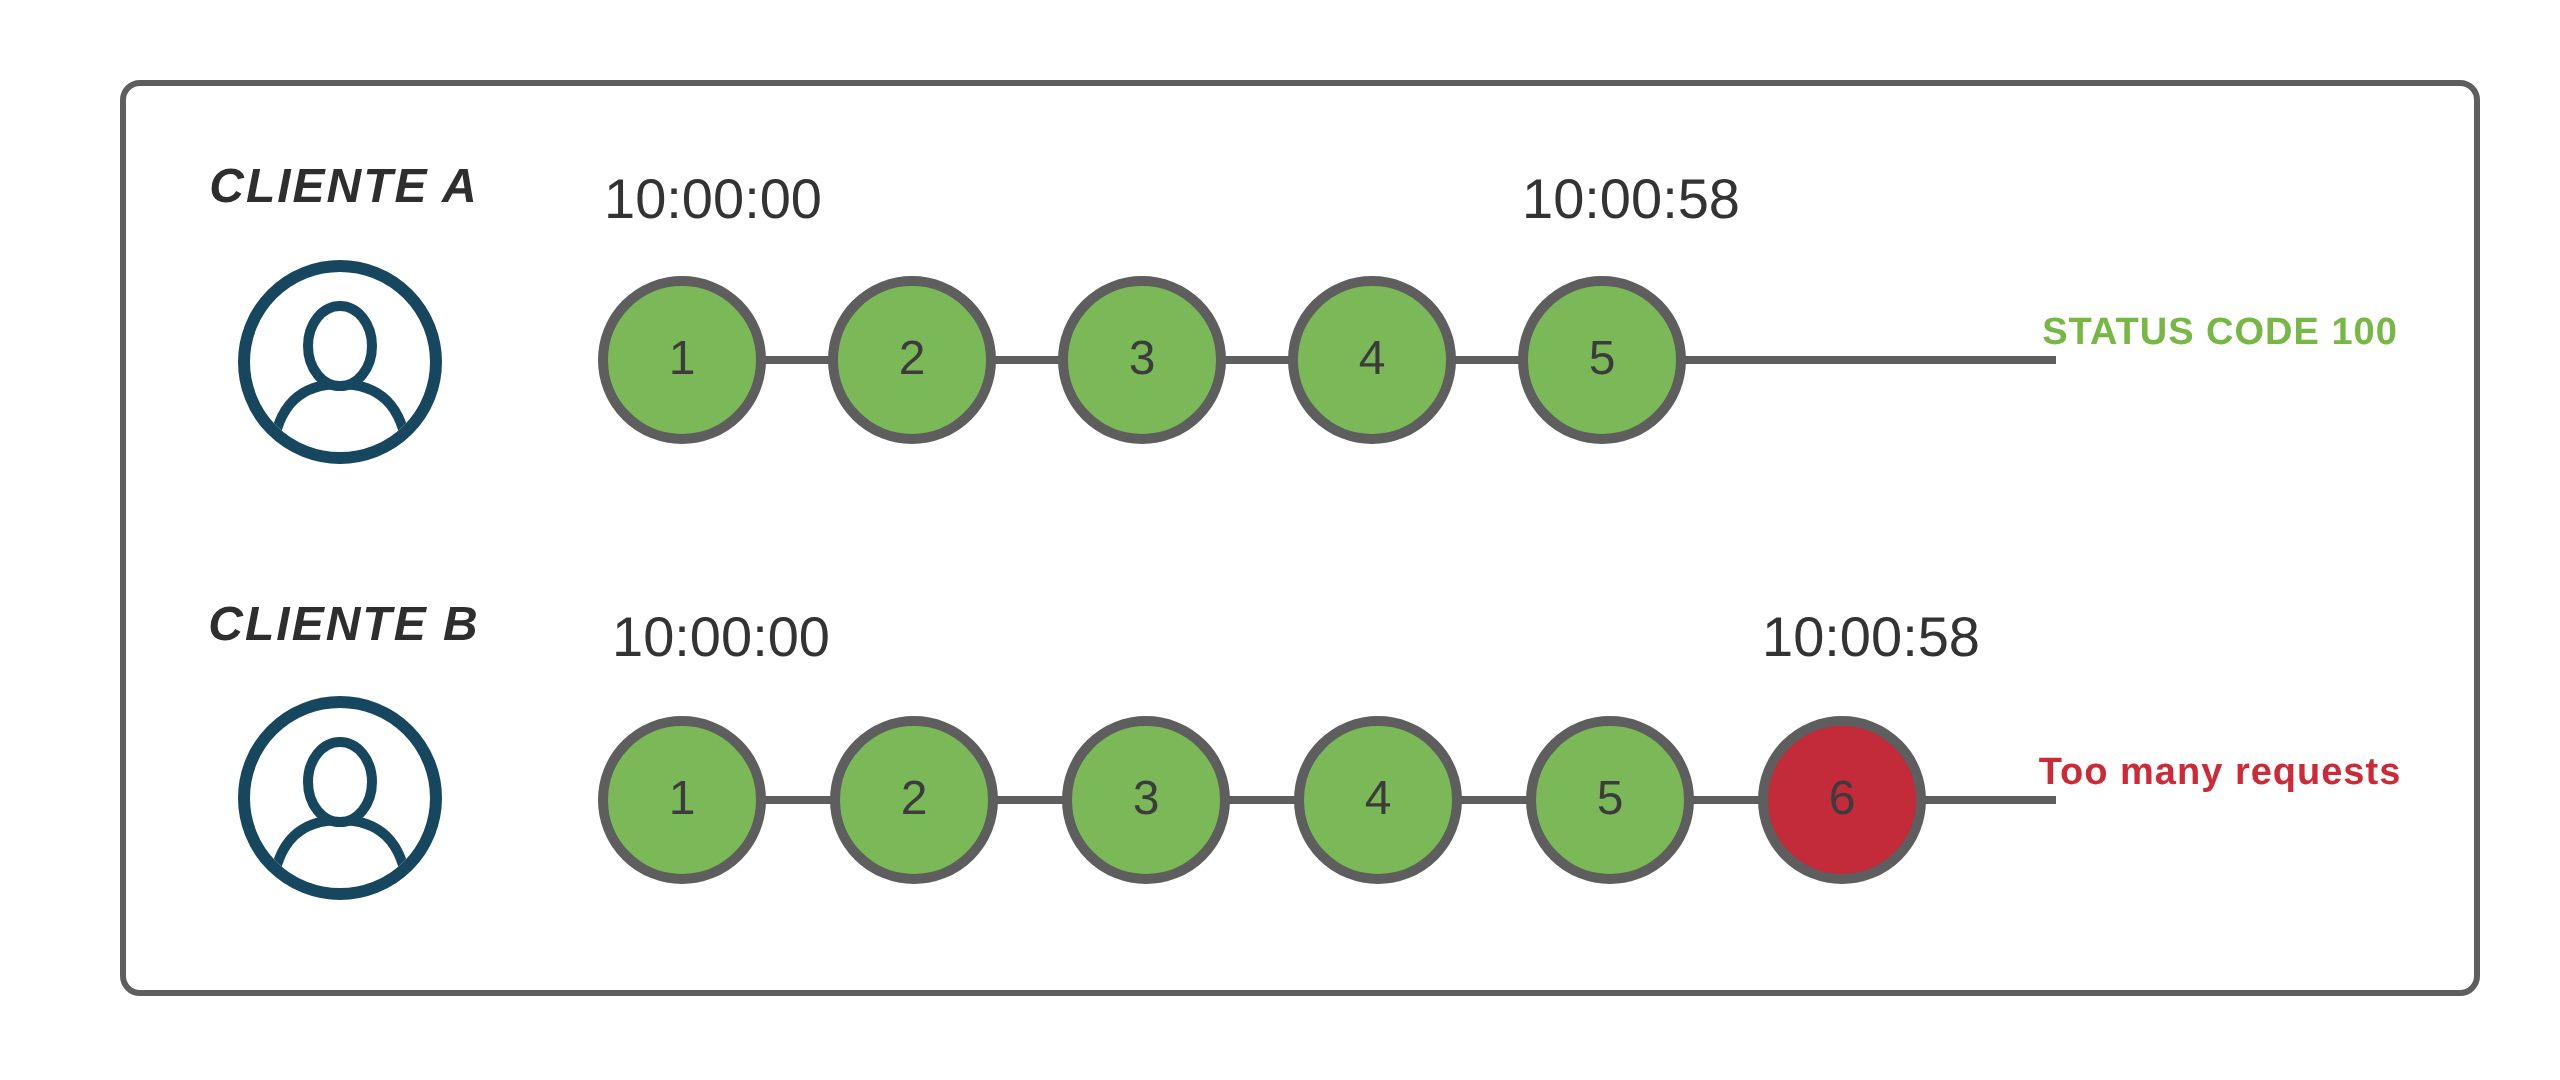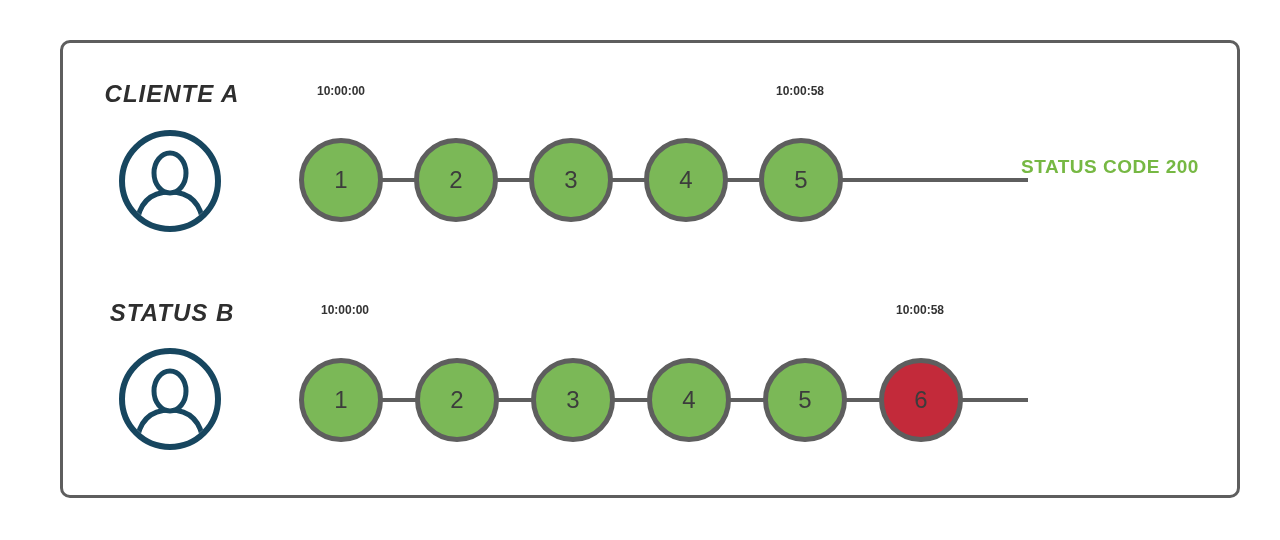--- a/index.html
+++ b/index.html
@@ -33,23 +33,23 @@
   .row-a .client-label { left: 62px; top: 80px; }
   .row-b .client-label { left: 62px; top: 299px; }
 
   .avatar { position: absolute; width: 104px; height: 104px; }
   .row-a .avatar { left: 118px; top: 129px; }
   .row-b .avatar { left: 118px; top: 347px; }
 
   .timestamp {
     position: absolute;
     width: 140px;
-    text-align: center;
-    font-size: 12px;
-    font-weight: bold;
+    text-align: right;
+    font-size: 28px;
+    font-weight: normal;
     color: var(--timestamp-text, #333333);
   }
   .row-a .timestamp.start { left: 271px; top: 84px; }
   .row-a .timestamp.end   { left: 730px; top: 84px; }
   .row-b .timestamp.start { left: 275px; top: 303px; }
   .row-b .timestamp.end   { left: 850px; top: 303px; }
 
   .timeline-line {
     position: absolute;
     height: 4px;
@@ -119,26 +119,26 @@
     <div class="timeline-line"></div>
     <div class="request-sequence">
         <div class="request-circle ok">1</div>
         <div class="request-circle ok">2</div>
         <div class="request-circle ok">3</div>
         <div class="request-circle ok">4</div>
         <div class="request-circle ok">5</div>
       </div>
 
     <div class="status-block ok">
-      <div>STATUS CODE 200</div>
+      <div>STATUS CODE 100</div>
     </div>
   </section>
 
   <section class="row row-b">
-    <div class="client-label">STATUS B</div>
+    <div class="client-label">CLIENTE B</div>
 
     <svg class="avatar" viewBox="0 0 104 104">
       <defs>
           <clipPath id="avatar-clip-1">
             <circle cx="52" cy="52" r="45"></circle>
           </clipPath>
         </defs>
       <g clip-path="url(#avatar-clip-1)">
         <path d="M18 100 C20 72 34 63 52 63 C70 63 84 72 86 100" fill="#ffffff" stroke="#17465f" stroke-width="5"></path>
         <ellipse cx="52" cy="44" rx="16" ry="20" fill="#ffffff" stroke="#17465f" stroke-width="5"></ellipse>
@@ -153,15 +153,16 @@
     <div class="request-sequence">
         <div class="request-circle ok">1</div>
         <div class="request-circle ok">2</div>
         <div class="request-circle ok">3</div>
         <div class="request-circle ok">4</div>
         <div class="request-circle ok">5</div>
         <div class="request-circle error">6</div>
       </div>
 
     <div class="status-block error">
+      <div>Too many requests</div>
     </div>
   </section>
 </div>
 
 </body></html>

